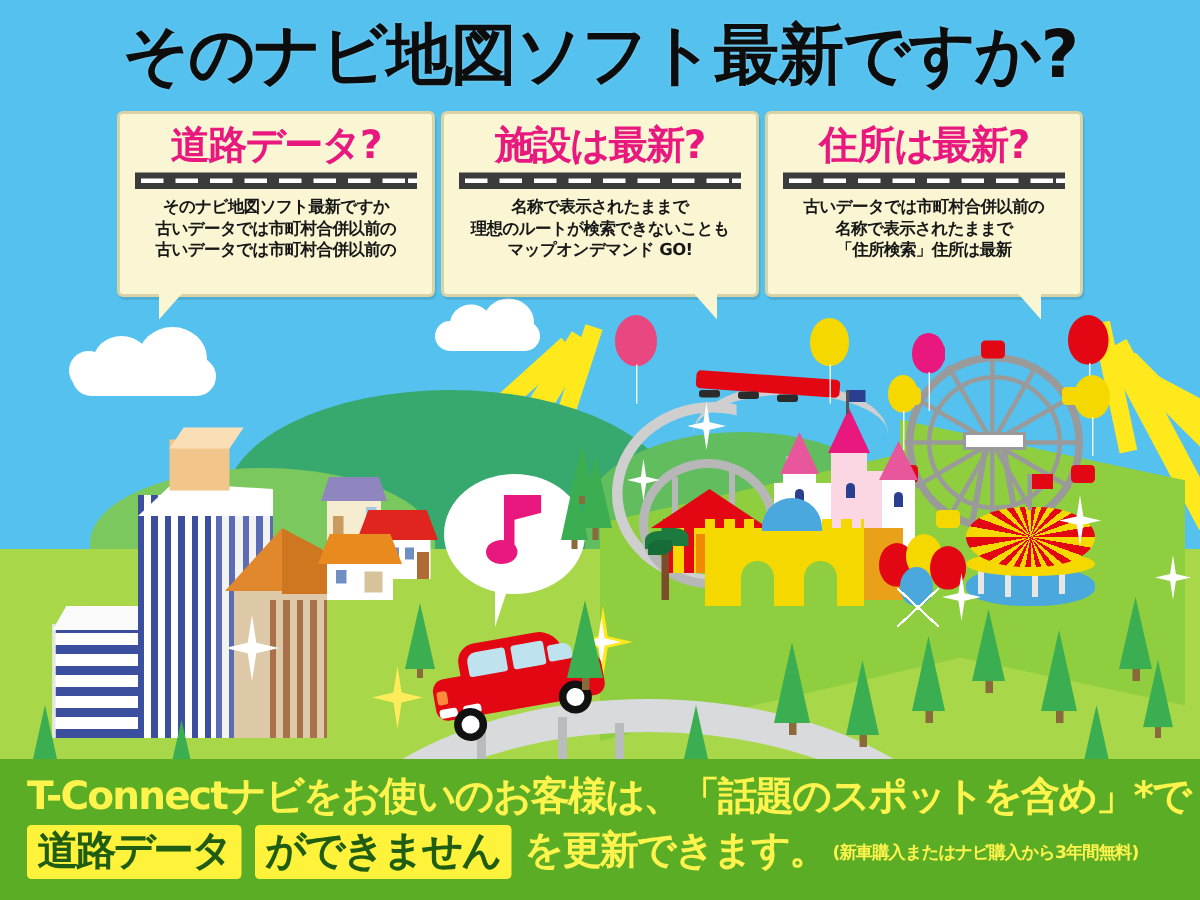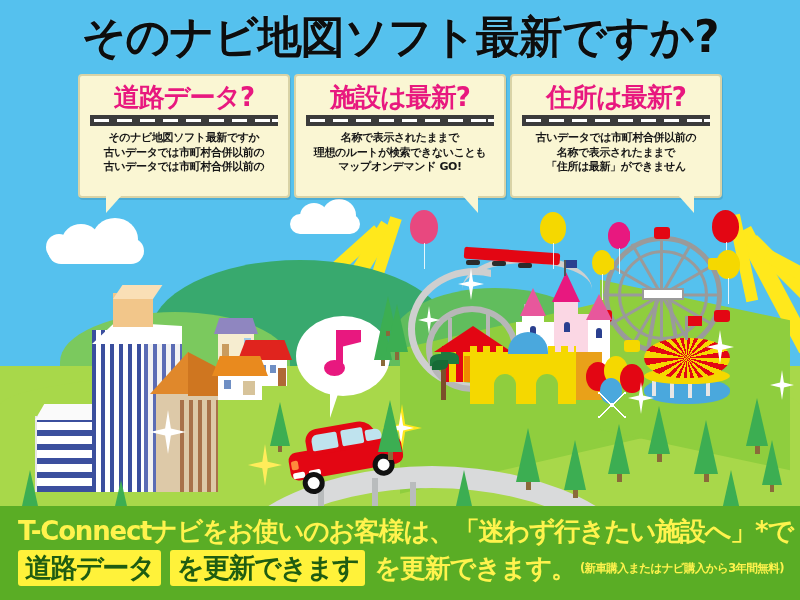--- a/index.html
+++ b/index.html
@@ -85,21 +85,21 @@
   .banner .l2{
     position:absolute;left:18px;top:44px;display:flex;align-items:center;white-space:nowrap;
   }
   .tagbox{
     display:inline-block;background:#fff23a;color:#1f5d12;border-radius:3px;
     font-size:27px;line-height:32px;font-weight:bold;padding:2px 7px;margin-right:9px;
     font-family:"DejaVu Sans","Liberation Sans",sans-serif;letter-spacing:-1.5px;
   }
   .banner .l2 .rest{
     font-size:26px;line-height:32px;font-weight:bold;color:#fff34d;
-    font-family:Liberation Sans, sans-serif;letter-spacing:-1.2px;
+    font-family:Liberation Mono, monospace;letter-spacing:-1.2px;
   }
   .banner .note{
     font-size:11.5px;font-weight:bold;color:#fff34d;margin-left:4px;
     font-family:"DejaVu Sans","Liberation Sans",sans-serif;letter-spacing:-0.6px;
   }
 </style>
 </head>
 <body>
 
 <div id="poster">
@@ -470,28 +470,28 @@
         <span class="dash" style="left:50px;"></span>
           <span class="dash" style="left:73px;"></span>
         <span class="dash" style="left:96px;"></span>
           <span class="dash" style="left:119px;"></span>
         <span class="dash" style="left:142px;"></span>
           <span class="dash" style="left:165px;"></span>
         <span class="dash" style="left:182px;"></span>
       </div>
       <p>古いデータでは市町村合併以前の</p>
       <p>名称で表示されたままで</p>
-      <p>「住所は最新」ができません</p>
+      <p>「住所検索」住所は最新</p>
       <span class="tail right"></span>
     </div>
   </div>
 
   <div class="banner">
-    <div class="l1">T-Connectナビをお使いのお客様は、「迷わず行きたい施設へ」*で</div>
+    <div class="l1">T-Connectナビをお使いのお客様は、「話題のスポットを含め」*で</div>
     <div class="l2">
       <span class="tagbox">道路データ</span>
-      <span class="tagbox">を更新できます</span>
+      <span class="tagbox">ができません</span>
       <span class="rest">を更新できます。</span>
       <span class="note">(新車購入またはナビ購入から3年間無料)</span>
     </div>
   </div>
 
 </div>
 
 </body></html>

